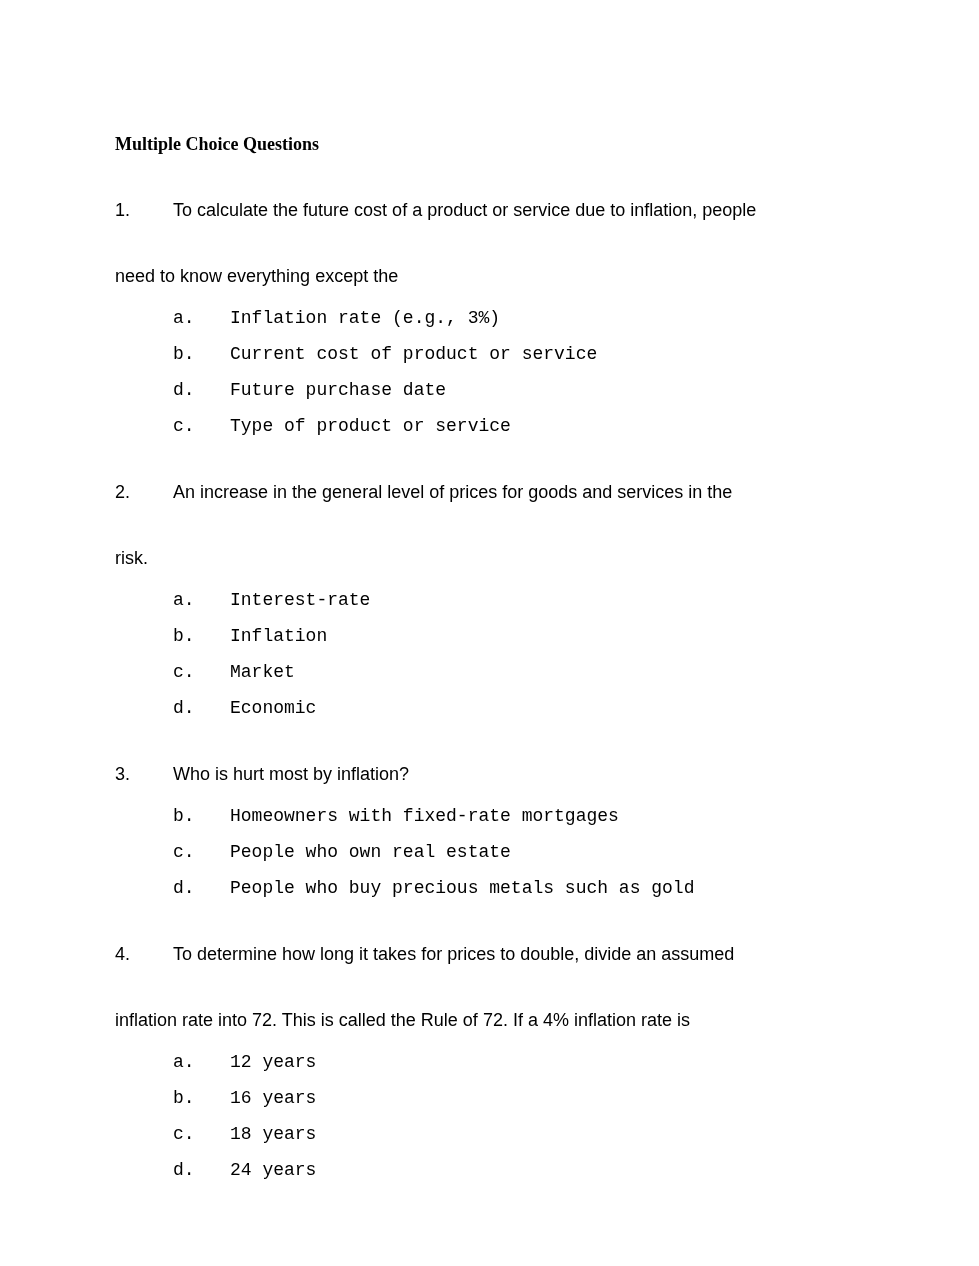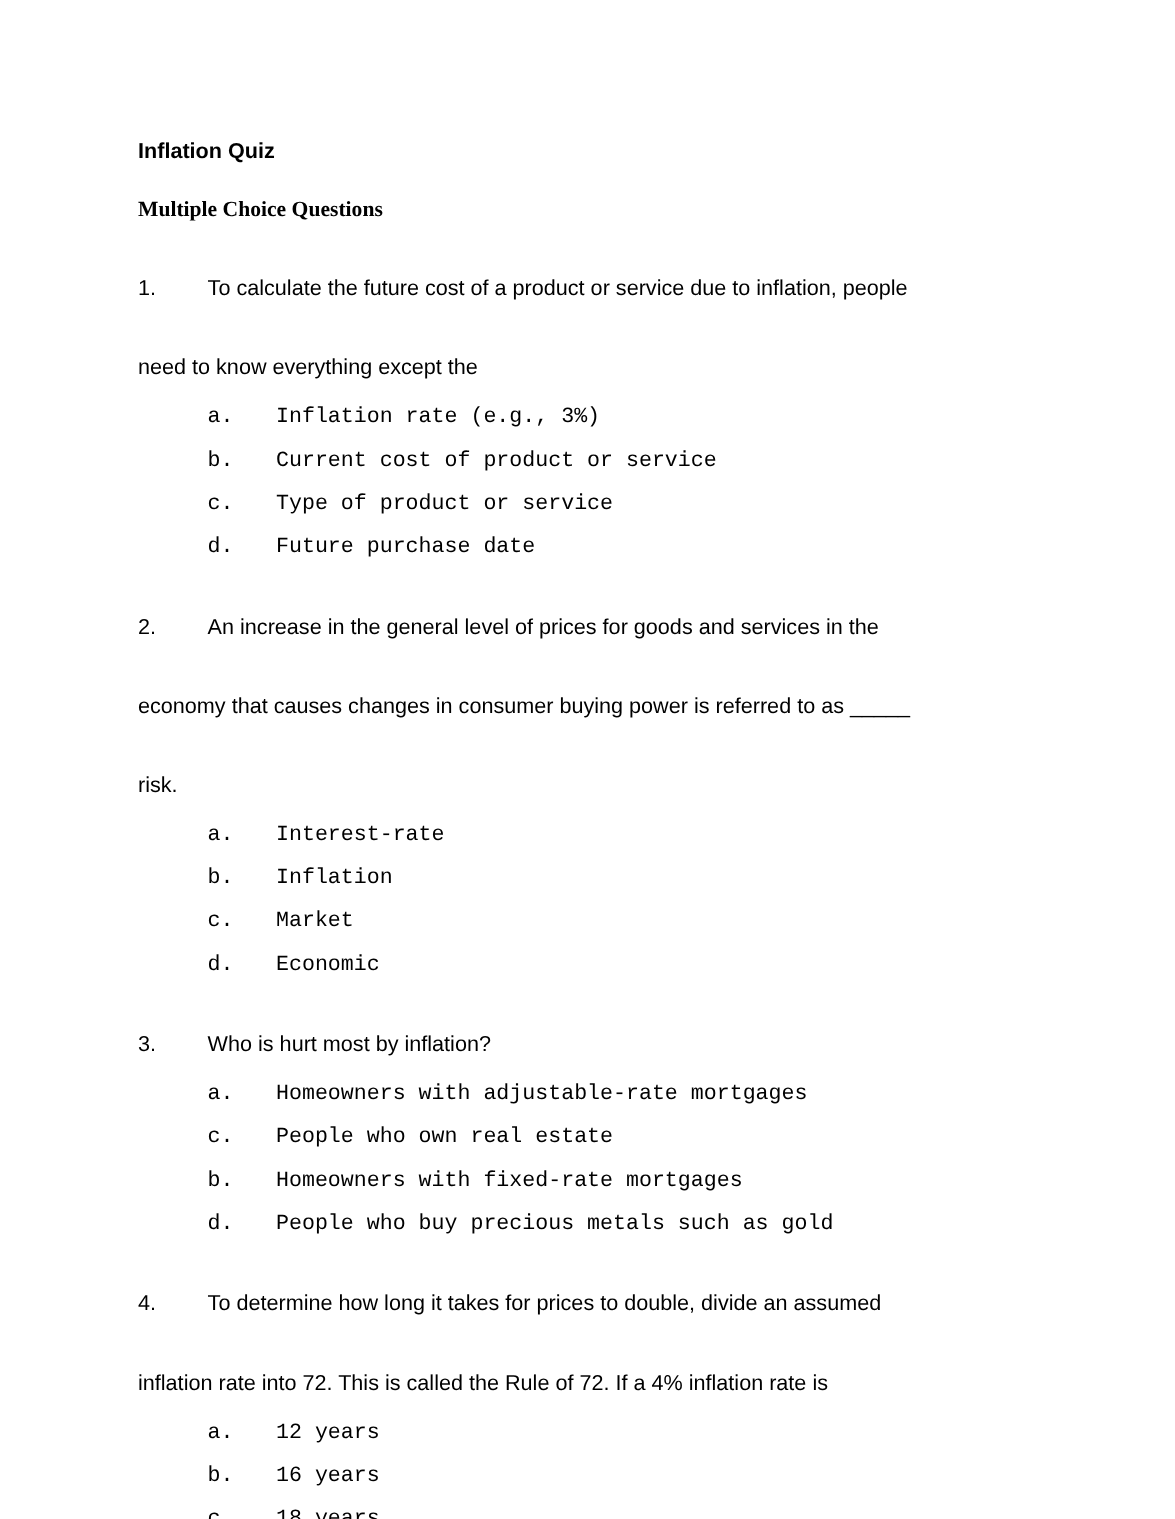--- a/index.html
+++ b/index.html
@@ -41,53 +41,50 @@
   .olet {
     display: inline-block;
     width: 57px;
   }
 </style>
 </head>
 <body>
 
 <div class="page">
 
-  <div class="title">Inflation Quiz</div>
   <div class="subtitle">Multiple Choice Questions</div>
 
   <div class="question">
     <div class="qline"><span class="qnum">1.</span><span>To calculate the future cost of a product or service due to inflation, people</span></div>
     <div class="qline">need to know everything except the</div>
   </div>
   <div class="options">
     <div class="option"><span class="olet">a.</span><span>Inflation rate (e.g., 3%)</span></div>
     <div class="option"><span class="olet">b.</span><span>Current cost of product or service</span></div>
+    <div class="option"><span class="olet">d.</span><span>Future purchase date</span></div>
     <div class="option"><span class="olet">c.</span><span>Type of product or service</span></div>
-    <div class="option"><span class="olet">d.</span><span>Future purchase date</span></div>
   </div>
 
   <div class="question">
     <div class="qline"><span class="qnum">2.</span><span>An increase in the general level of prices for goods and services in the</span></div>
-    <div class="qline">economy that causes changes in consumer buying power is referred to as _____</div>
     <div class="qline">risk.</div>
   </div>
   <div class="options">
     <div class="option"><span class="olet">a.</span><span>Interest-rate</span></div>
     <div class="option"><span class="olet">b.</span><span>Inflation</span></div>
     <div class="option"><span class="olet">c.</span><span>Market</span></div>
     <div class="option"><span class="olet">d.</span><span>Economic</span></div>
   </div>
 
   <div class="question">
     <div class="qline"><span class="qnum">3.</span><span>Who is hurt most by inflation?</span></div>
   </div>
   <div class="options">
-    <div class="option"><span class="olet">a.</span><span>Homeowners with adjustable-rate mortgages</span></div>
+    <div class="option"><span class="olet">b.</span><span>Homeowners with fixed-rate mortgages</span></div>
     <div class="option"><span class="olet">c.</span><span>People who own real estate</span></div>
-    <div class="option"><span class="olet">b.</span><span>Homeowners with fixed-rate mortgages</span></div>
     <div class="option"><span class="olet">d.</span><span>People who buy precious metals such as gold</span></div>
   </div>
 
   <div class="question">
     <div class="qline"><span class="qnum">4.</span><span>To determine how long it takes for prices to double, divide an assumed</span></div>
     <div class="qline">inflation rate into 72. This is called the Rule of 72. If a 4% inflation rate is</div>
   </div>
   <div class="options">
     <div class="option"><span class="olet">a.</span><span>12 years</span></div>
     <div class="option"><span class="olet">b.</span><span>16 years</span></div>

